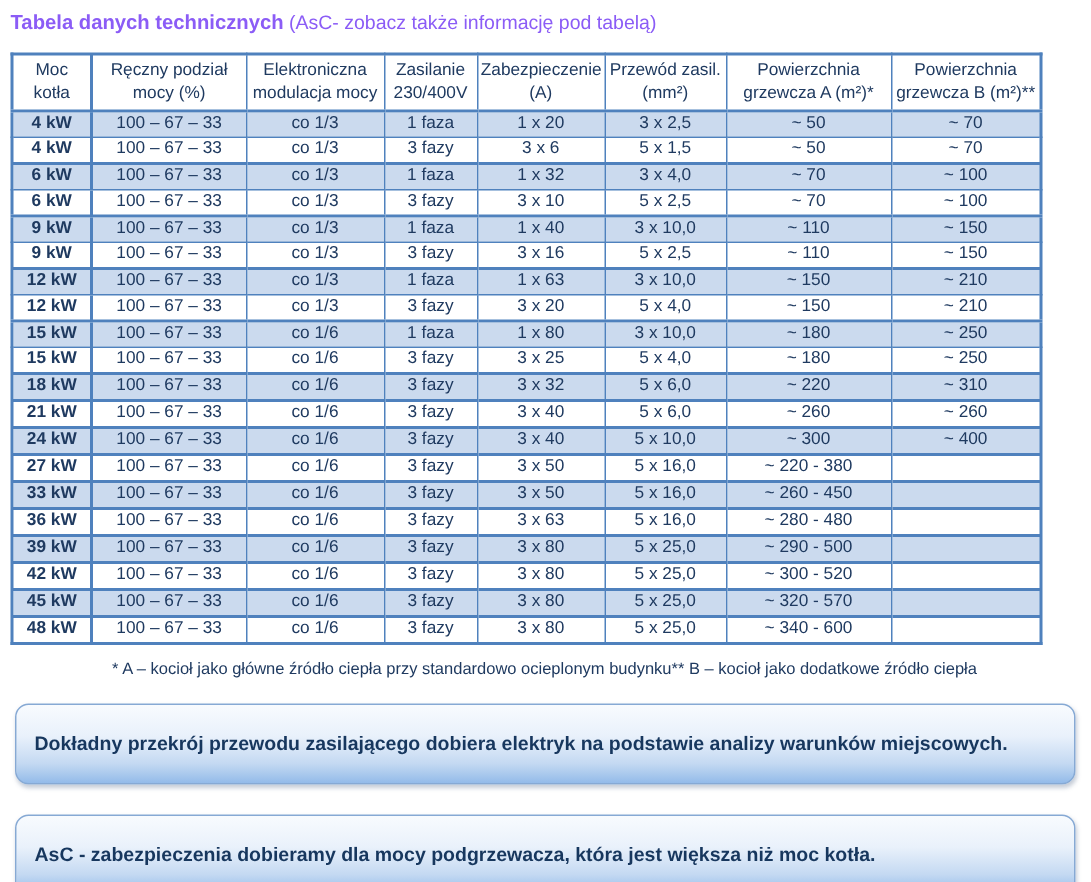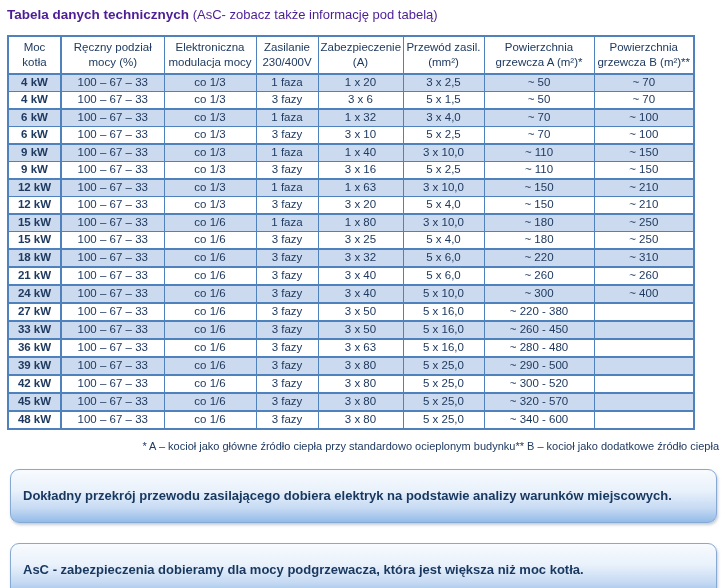--- a/index.html
+++ b/index.html
@@ -7,21 +7,21 @@
   body {
     width: 727px;
     height: 588px;
     overflow: hidden;
     font-family: "Liberation Sans", sans-serif;
     color: #1F3A60;
   }
   .page { padding-top: 7px; }
 
   
-  .title { margin: 0 0 13px 7px; color: #4c1d95; font-size: 13px; }
+  .title { margin: 0 0 13px 7px; color: #8b5cf6; font-size: 13px; }
   .title .t-bold { font-weight: bold; font-size: 13.5px; }
   .title .t-note { font-weight: normal; }
 
   
   table.tech {
     margin-left: 7px;
     border-collapse: collapse;
     table-layout: fixed;
     width: 686px;
     border: 2px solid #4F81BD;
@@ -49,21 +49,21 @@
     white-space: nowrap;
   }
   table.tech td:first-child { font-weight: bold; border-right-width: 2px; margin-left: 36px; }
   table.tech th:first-child { border-right-width: 2px; }
   table.tech tbody tr:nth-child(odd) { background: #CBDAEE; }
   table.tech tbody tr.group-start td { border-top-width: 2px; }
 
   
   .footnotes {
     display: flex;
-    justify-content: flex-end;
+    justify-content: center;
     margin: 10px 8px 0 7px;
     font-size: 11px;
     color: #1F3A60;
   }
 
   
   .info-box {
     margin: 0 10px;
     height: 54px;
     display: flex;

